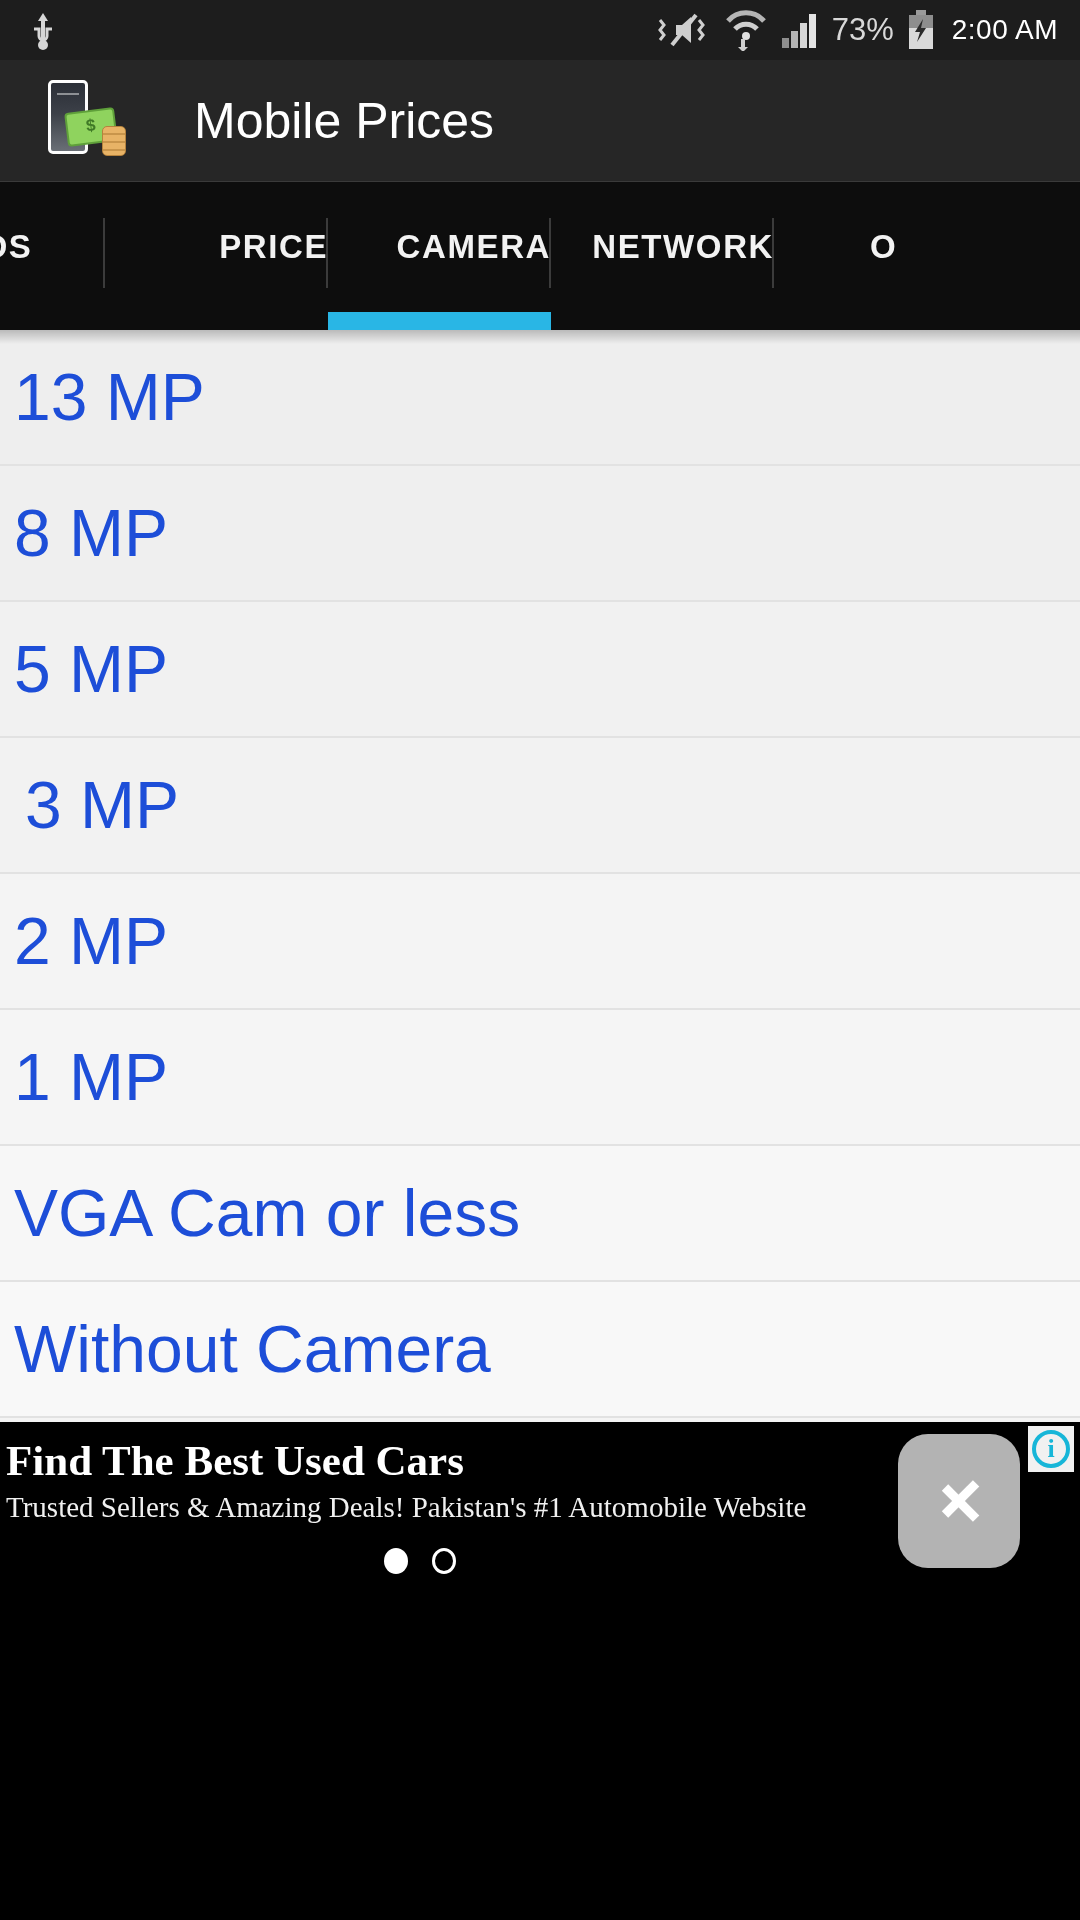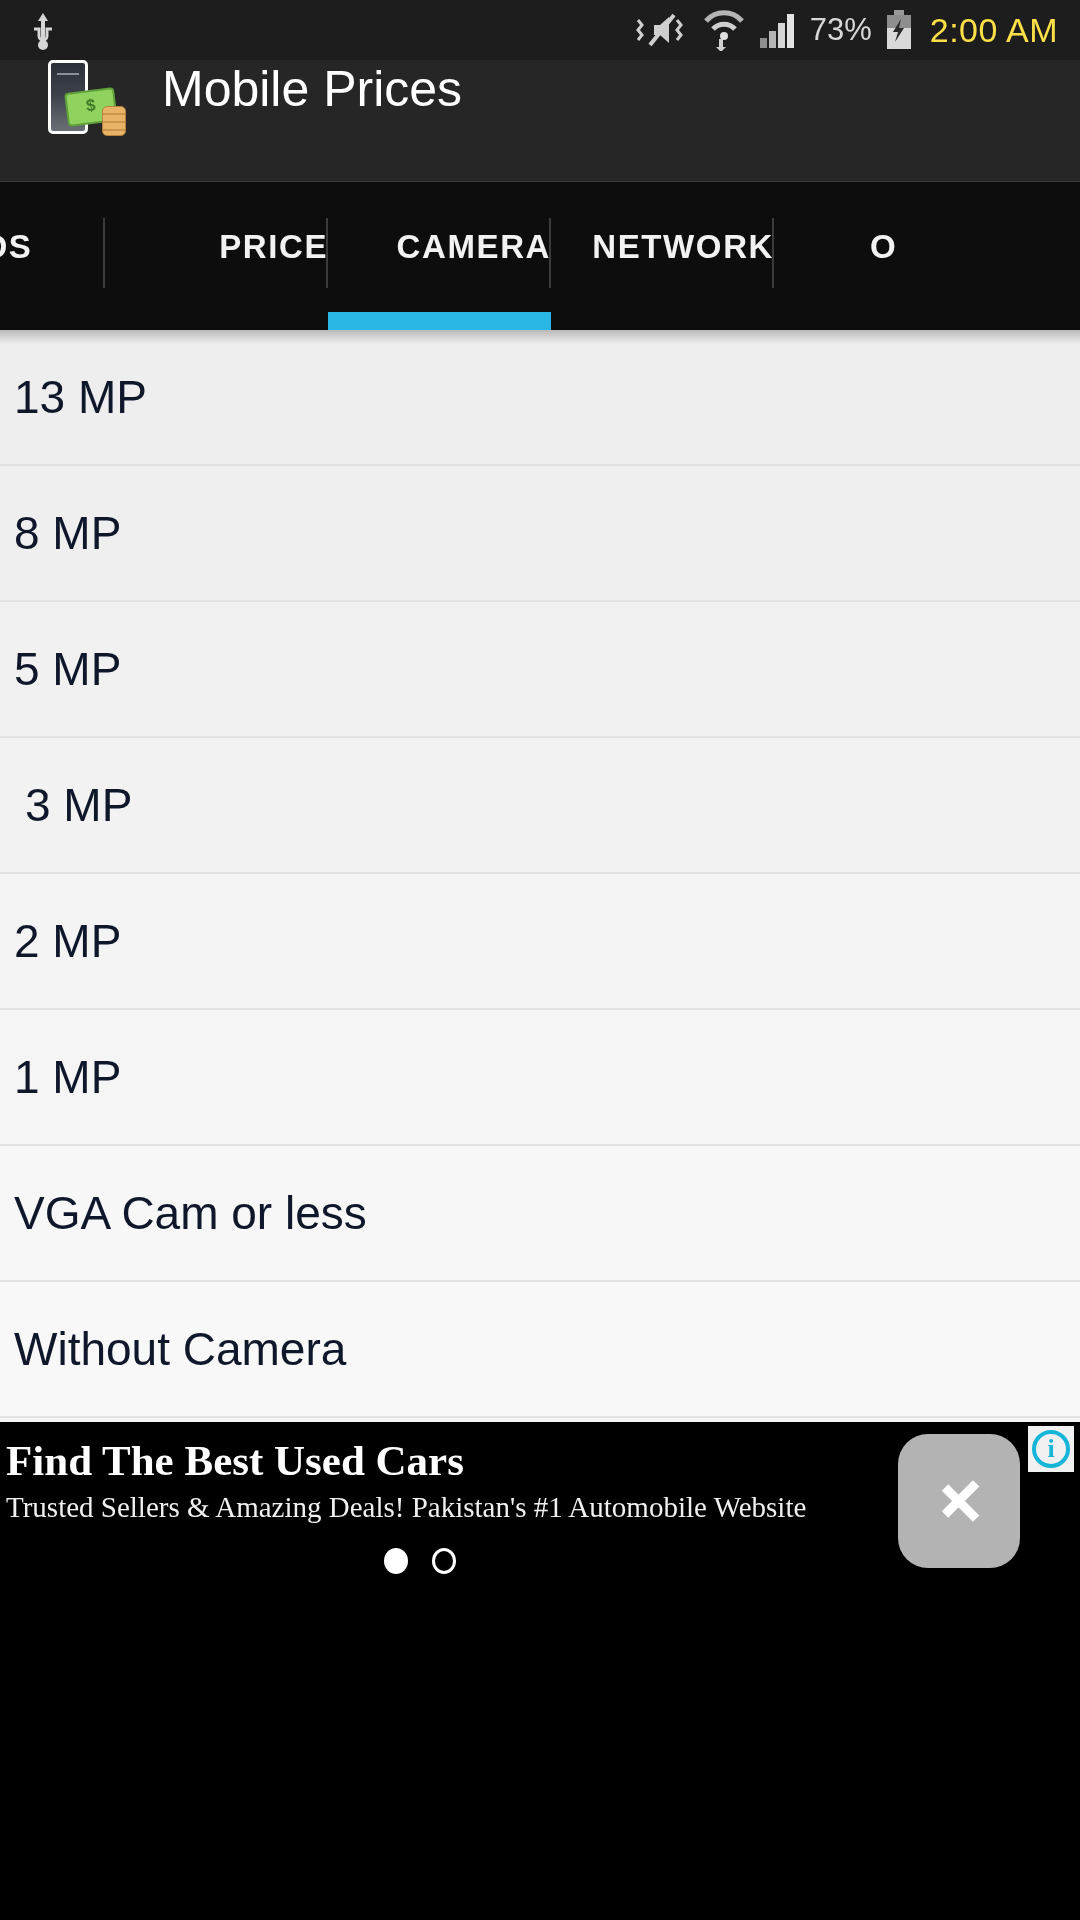--- a/index.html
+++ b/index.html
@@ -24,28 +24,29 @@
   .usb-icon svg{ display:block; }
   .mute-icon{ width:58px; height:40px; }
   .wifi-icon{ width:44px; height:42px; }
   .signal-icon{ width:40px; height:40px; }
   .batt-pct{
     color:#d8d8d8; font-size:31px; letter-spacing:0px;
     font-family:"Liberation Sans", sans-serif;
   }
   .batt-icon{ width:30px; height:42px; }
   .sb-clock{
-    color:#fde047; font-size:34px; letter-spacing:0.5px; margin-left:4px;
+    color:#ffffff; font-size:28px; letter-spacing:0.5px; margin-left:4px;
   }
 
   
   .actionbar{
     position:relative; height:122px; background:#262626;
-    display:flex; padding-left:44px;
+    display:flex; align-items:center; padding-left:44px;
     border-bottom:1px solid #3a3a3a;
+    gap:32px;
   }
   .app-logo{
     width:84px; height:82px; position:relative; flex:none; margin-right:34px;
   }
   .logo-phone{
     position:absolute; left:4px; top:0px; width:40px; height:74px;
     background:linear-gradient(180deg,#2b2f37 0%,#3c4048 45%,#6a6f76 100%);
     border:3px solid #fdfdfd; border-radius:5px;
   }
   .logo-phone:after{
@@ -99,21 +100,21 @@
   .list-shadow{
     position:absolute; top:0; left:0; right:0; height:14px;
     background:linear-gradient(180deg,rgba(0,0,0,.22) 0%,rgba(0,0,0,0) 100%);
     pointer-events:none; z-index:3;
   }
   .list-row{
     height:136px; display:flex; align-items:center; padding-left:14px;
     border-bottom:2px solid #e2e2e2; position:relative;
   }
   .list-row .row-label{
-    color:#0f172a; font-size:46px; font-weight:normal; letter-spacing:0px;
+    color:#1d4ed8; font-size:66px; font-weight:normal; letter-spacing:0px;
   }
 
   
   .adwrap{
     position:relative; height:158px; background:#000000;
   }
   .ad-text{
     position:absolute; left:6px; top:16px; right:240px;
   }
   .ad-headline{

